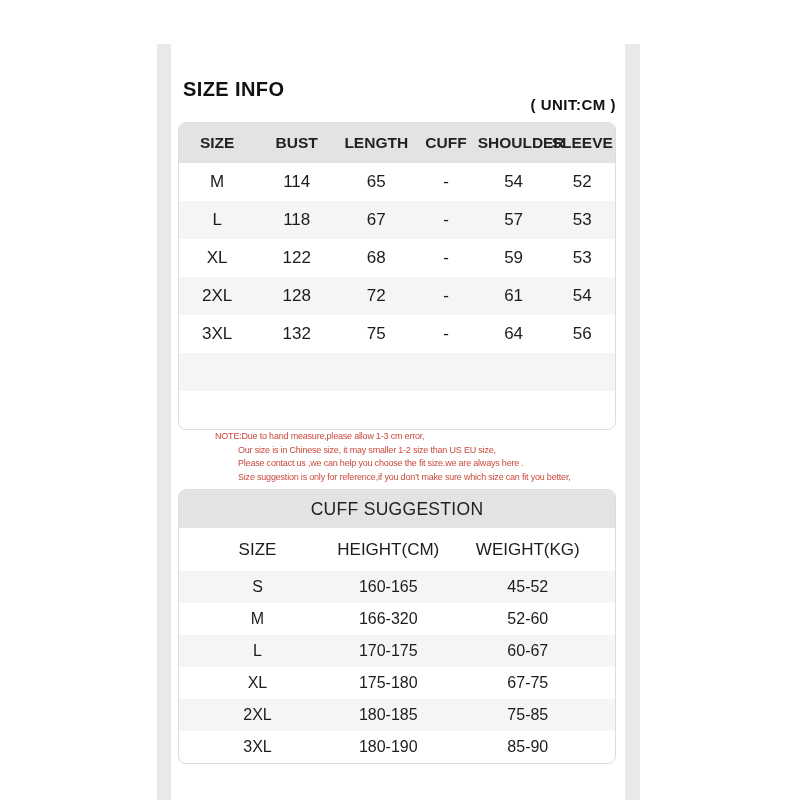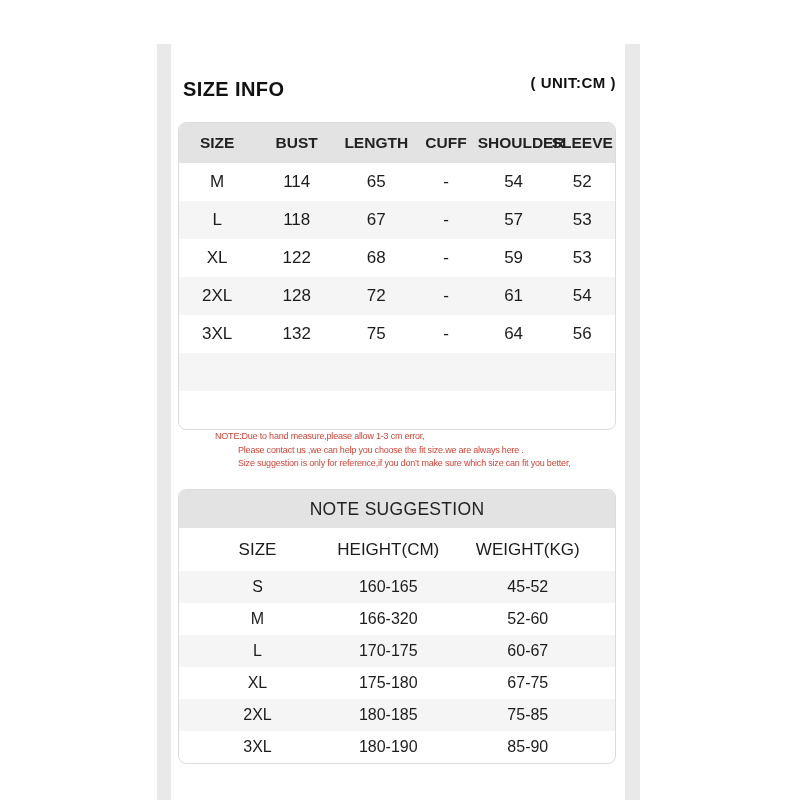--- a/index.html
+++ b/index.html
@@ -12,21 +12,21 @@
   
   .paper { position: absolute; left: 171px; top: 0; width: 454px; height: 775px; background: #ffffff; }
 
   
   .torn-edge { position: absolute; left: 171px; top: 775px; width: 454px; height: 9px;
     background: conic-gradient(from -38deg at 50% 100%, #ffffff 76deg, transparent 0);
     background-size: 14px 9px; background-repeat: repeat-x; }
 
   .page-title { position: absolute; left: 12px; top: 34px; font-size: 20px; font-weight: 800;
     letter-spacing: 0.4px; color: #111; }
-  .unit-label { position: absolute; right: 9px; top: 30px; font-size: 15px; font-weight: 600;
+  .unit-label { position: absolute; right: 9px; top: 52px; font-size: 15px; font-weight: 600;
     letter-spacing: 0.5px; color: #111; }
 
   .tbl-card { position: absolute; left: 7px; width: 438px; background: #ffffff;
     border: 1px solid #dcdcdc; border-radius: 8px; overflow: hidden; }
   .tbl-card.size-info { top: 78px; }
   .tbl-card.suggestion { top: 445px; }
 
   table { width: 100%; border-collapse: collapse; table-layout: fixed; }
   th, td { text-align: center; color: #1c1c1c; font-weight: 400; overflow: visible; white-space: nowrap; }
 
@@ -138,26 +138,27 @@
               <td></td>
               <td></td>
               <td></td>
             </tr>
           </tbody>
       </table>
     </div>
 
     <div class="note">
       <div>NOTE:Due to hand measure,please allow 1-3 cm error,</div>
+      <div>Our size is in Chinese size, it may smaller 1-2 size than US EU size,</div>
       <div>Please contact  us ,we can help you choose the fit size.we are  always here .</div>
       <div>Size suggestion is only for reference,if you don’t make sure which size can fit you better,</div>
     </div>
 
     <div class="tbl-card suggestion">
-      <div class="tbl-title">NOTE SUGGESTION</div>
+      <div class="tbl-title">CUFF SUGGESTION</div>
       <table>
         <colgroup>
           <col style="width:36%">
             <col style="width:24%">
             <col style="width:40%">
         </colgroup>
         <thead>
           <tr>
             <th>SIZE</th>
             <th>HEIGHT(CM)</th>

